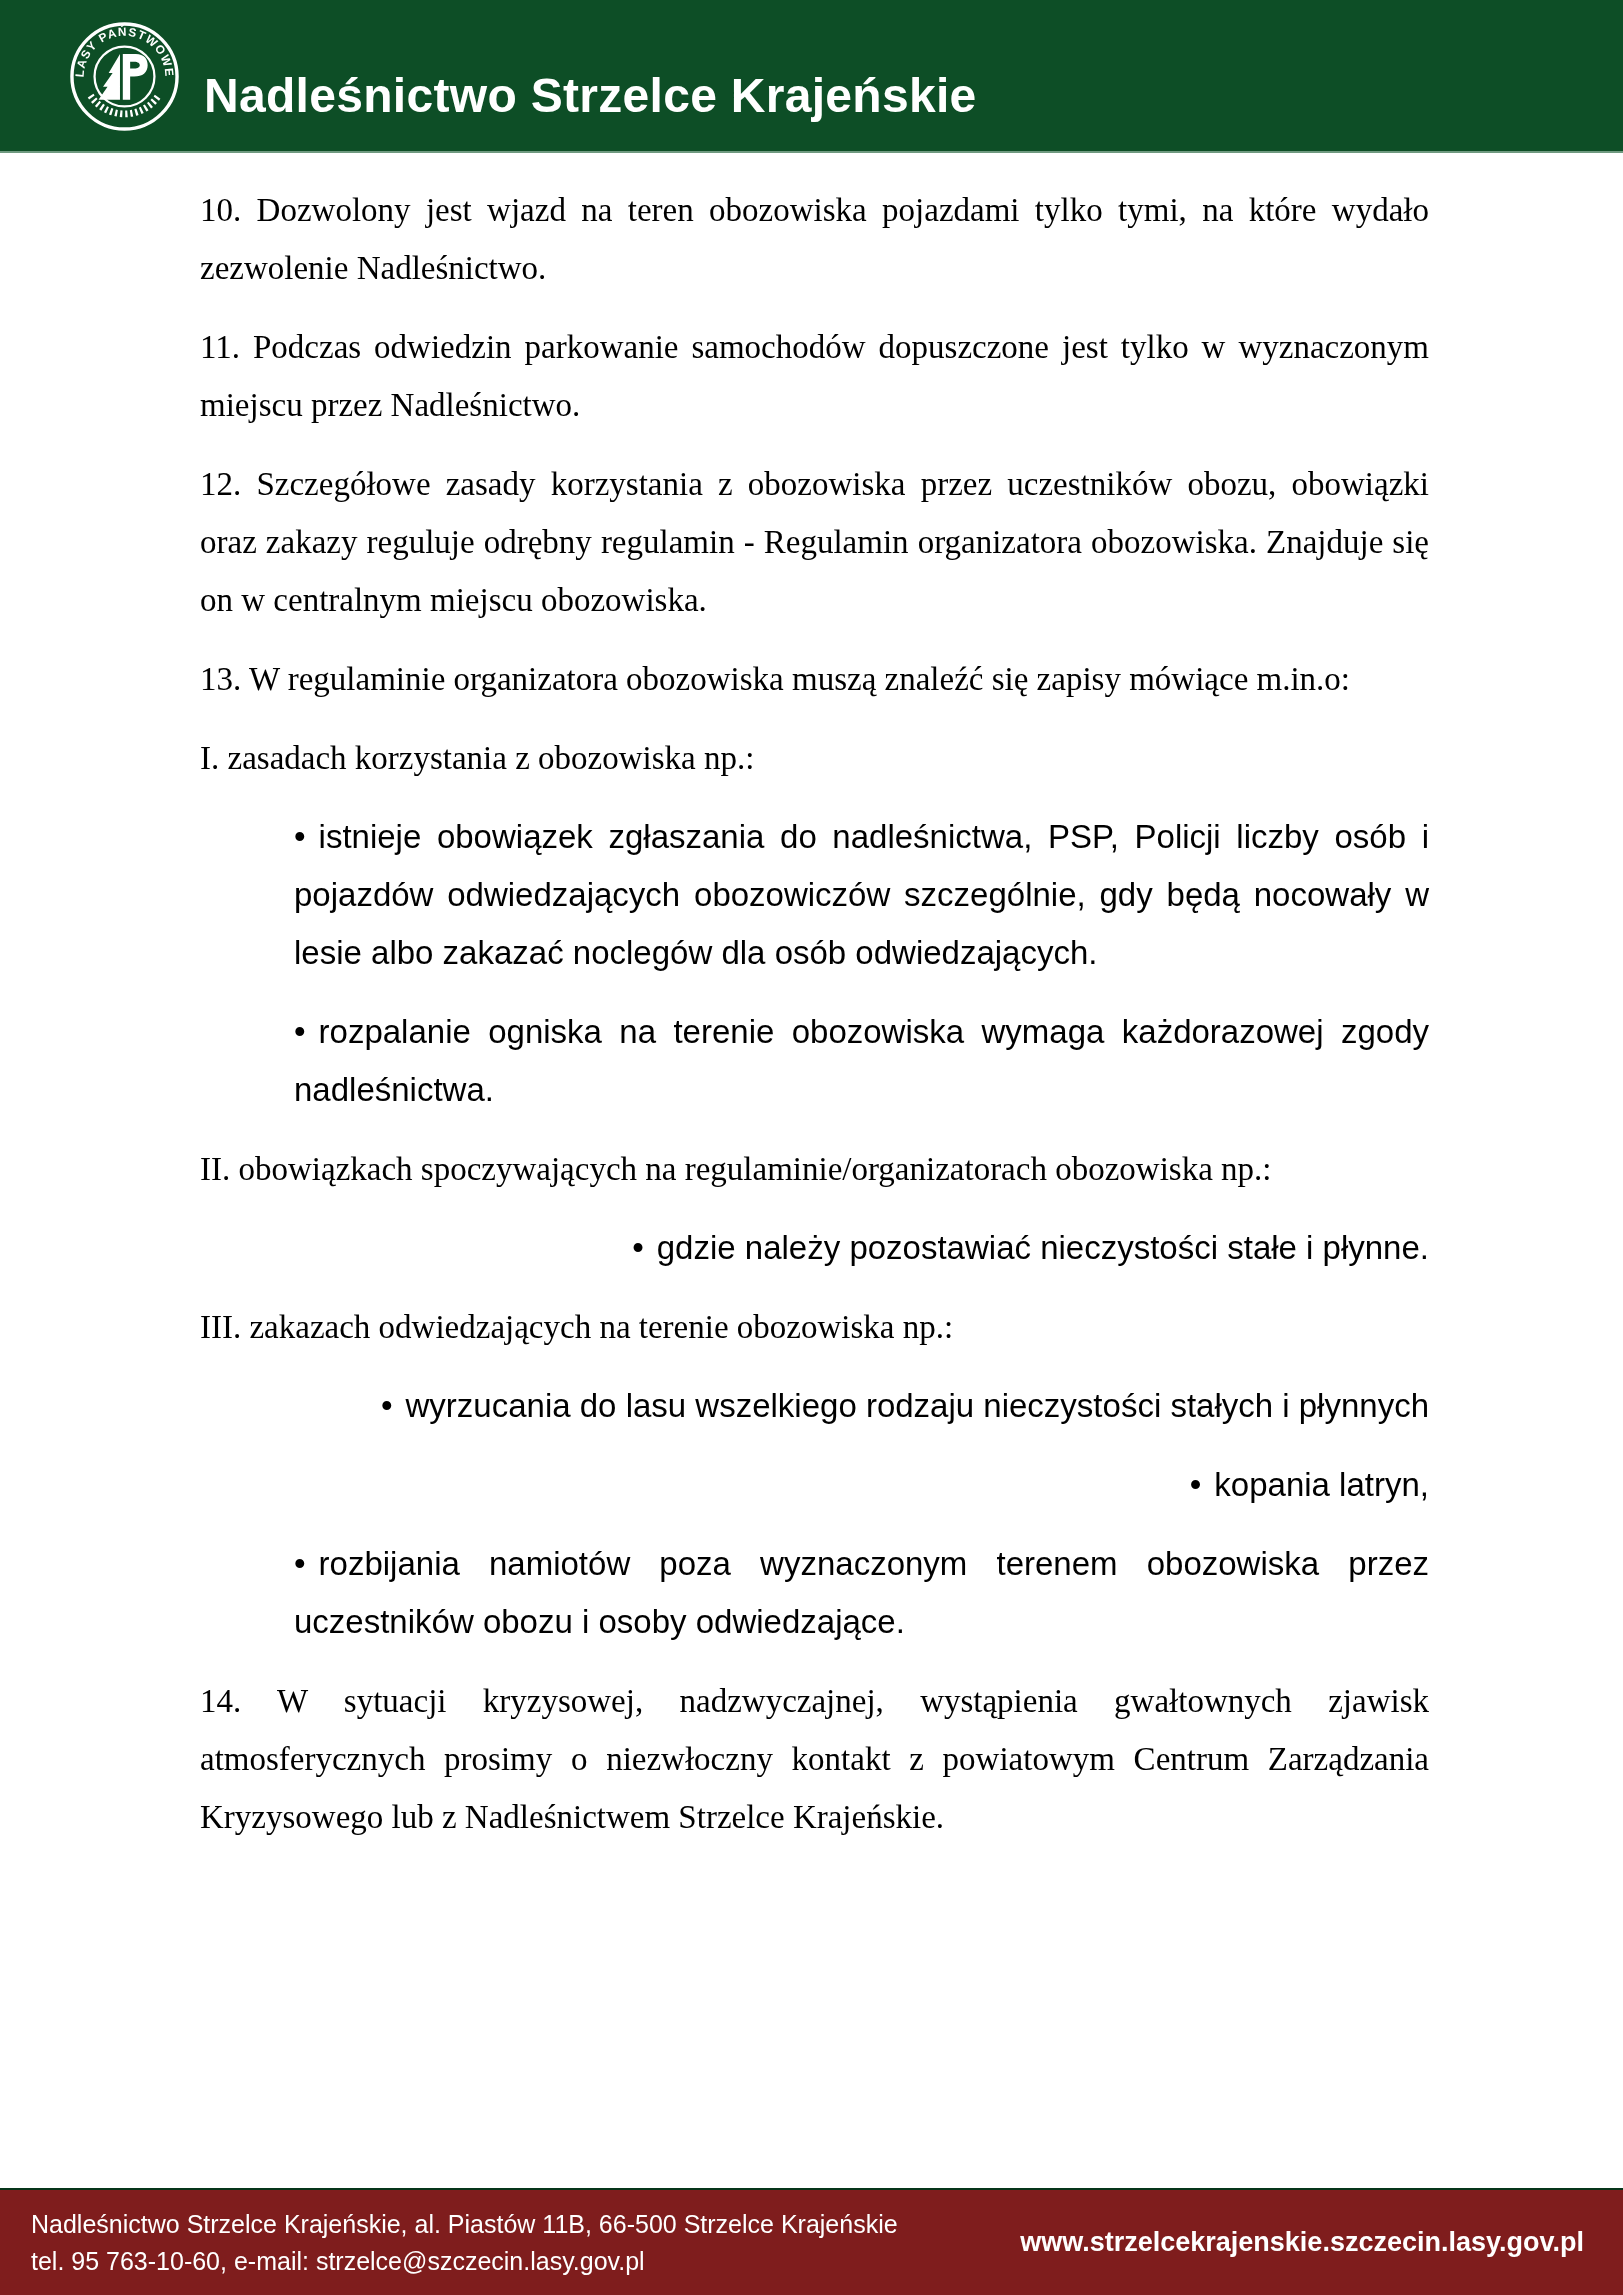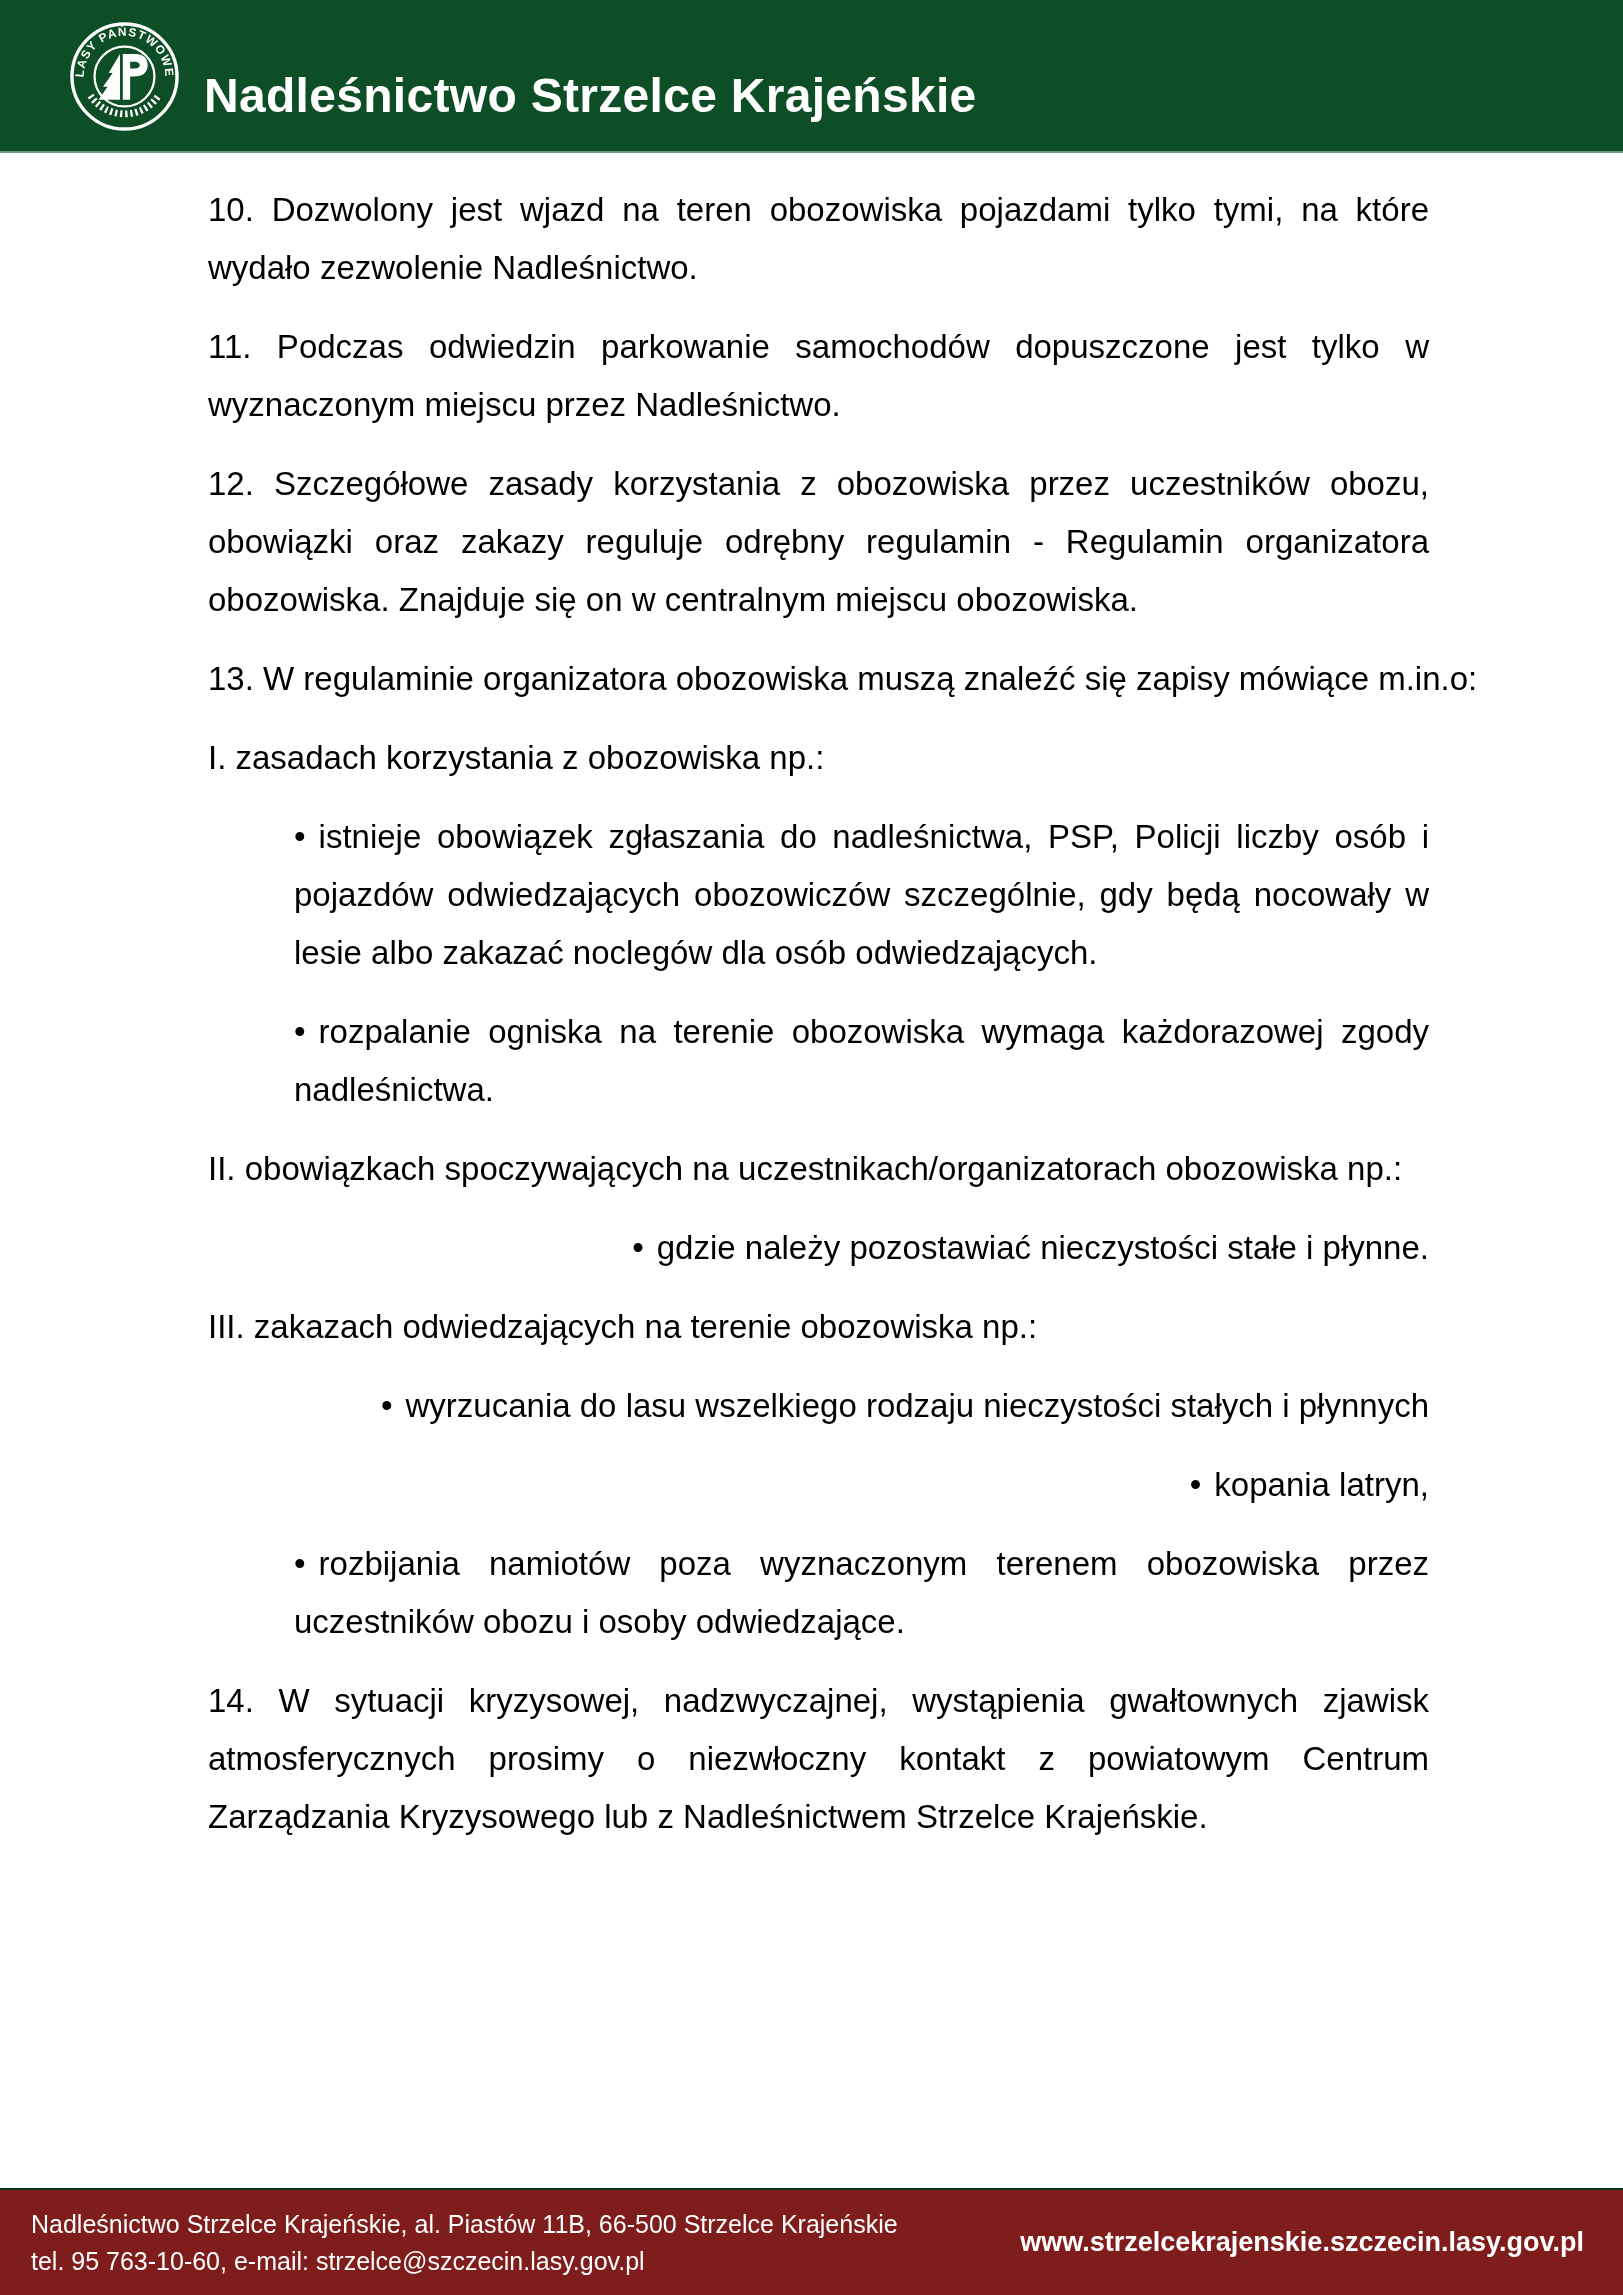--- a/index.html
+++ b/index.html
@@ -48,21 +48,21 @@
   .doc {
     position: absolute;
     top: 153px;
     left: 196px;
     width: 1233px;
     padding-top: 27.5px;
     font-size: 33px;
     line-height: 58px;
     color: #000000;
   }
-  .p  { text-align: justify; margin: 0 0 21px 12px; }
+  .p  { text-align: justify; margin: 0 0 21px 4px; font-family: Liberation Serif, serif; }
   .nw { white-space: nowrap; text-align: left; }
   .b  { margin-left: 98px; text-align: justify; margin-bottom: 21px; }
   .b.nw { text-align: right; }
   .cont { margin-left: 98px; text-align: left; margin-bottom: 21px; white-space: nowrap; }
   .bullet-glyph { margin-right: 13px; }
 
   
   .footer {
     position: absolute;
     left: 0; right: 0; bottom: 0;
@@ -125,21 +125,21 @@
     <div class="p nw">I. zasadach korzystania z obozowiska np.:</div>
 
     <div class="b">
       <span class="bullet-glyph">•</span><span>istnieje obowiązek zgłaszania do nadleśnictwa, PSP, Policji liczby osób i pojazdów odwiedzających obozowiczów szczególnie, gdy będą nocowały w lesie albo zakazać noclegów dla osób odwiedzających.</span>
     </div>
 
     <div class="b">
       <span class="bullet-glyph">•</span><span>rozpalanie ogniska na terenie obozowiska wymaga każdorazowej zgody nadleśnictwa.</span>
     </div>
 
-    <div class="p nw">II. obowiązkach spoczywających na uczestnikach/organizatorach obozowiska np.:</div>
+    <div class="p nw">II. obowiązkach spoczywających na regulaminie/organizatorach obozowiska np.:</div>
 
     <div class="b nw">
       <span class="bullet-glyph">•</span><span>gdzie należy pozostawiać nieczystości stałe i płynne.</span>
     </div>
 
     <div class="p nw">III. zakazach odwiedzających na terenie obozowiska np.:</div>
 
     <div class="b nw">
       <span class="bullet-glyph">•</span><span>wyrzucania do lasu wszelkiego rodzaju nieczystości stałych i płynnych</span>
     </div>

